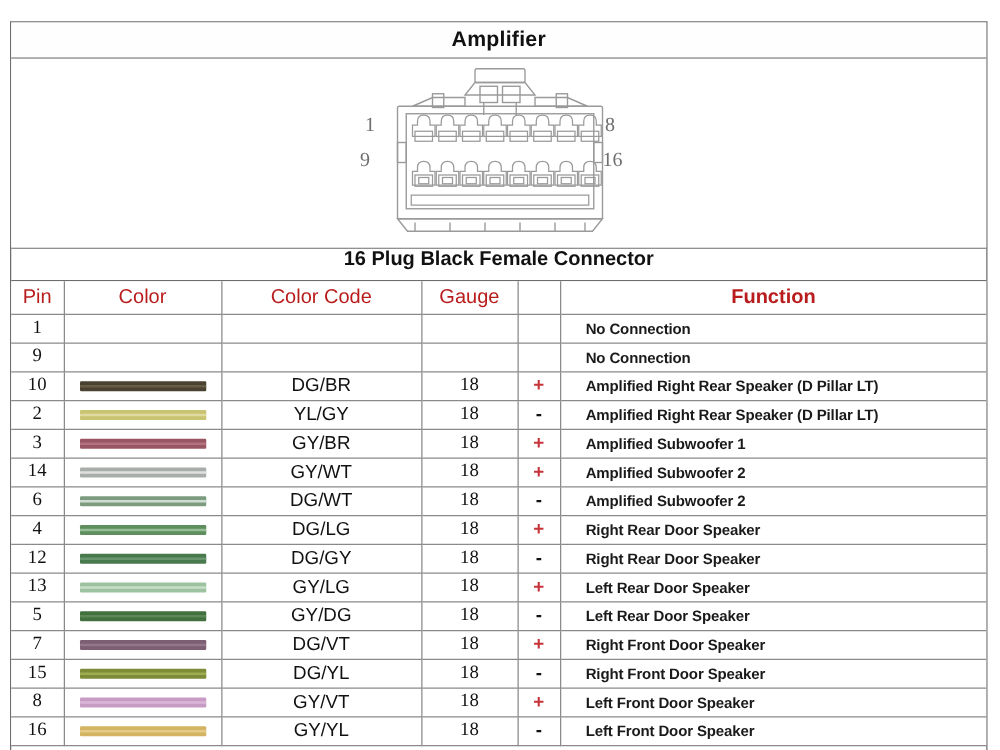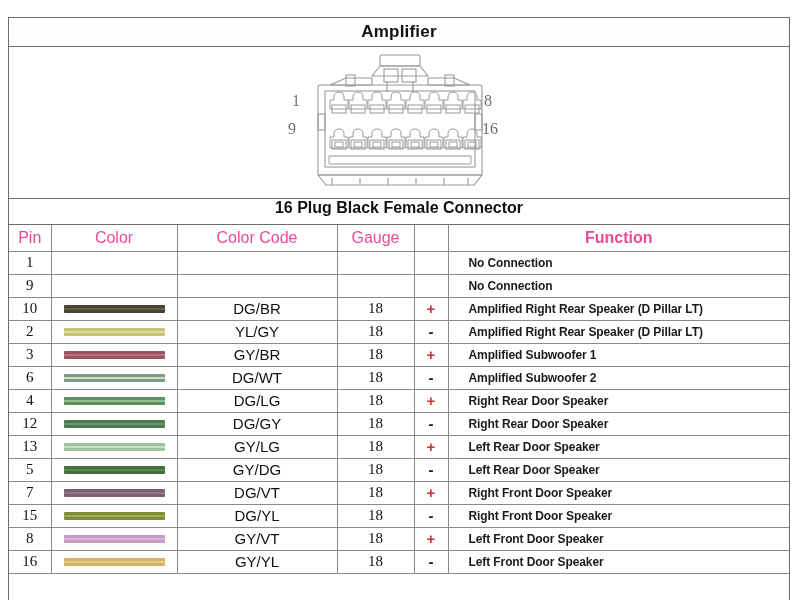--- a/index.html
+++ b/index.html
@@ -83,21 +83,21 @@
   table tr:first-child > *{border-top:none;}
 
   .c-pin{width:42px;}
   .c-color{width:126px;}
   .c-code{width:160px;}
   .c-gauge{width:77px;}
   .c-pol{width:34px;}
 
   thead th{
     height:26px;
-    font-size:16px;font-weight:normal;color:#ec4899;
+    font-size:16px;font-weight:normal;color:#b91c1c;
     vertical-align:middle;
     font-family:"Liberation Sans", sans-serif;
   }
   thead th.fn{font-weight:bold;font-size:16px;}
 
   tbody td{
     height:23px;
     vertical-align:middle;
   }
   td.pin{
@@ -277,20 +277,32 @@
             <div class="swatch" style="background: rgb(154, 85, 99);">
               <div class="tracer" style="background: rgb(184, 119, 133);"></div>
             </div>
           </td>
           <td class="code">GY/BR</td>
           <td class="gauge">18</td>
           <td class="pol plus">+</td>
           <td class="fn">Amplified Subwoofer 1</td>
         </tr>
         <tr>
+          <td class="pin">14</td>
+          <td class="swatchcell">
+            <div class="swatch" style="background: rgb(169, 173, 170);">
+              <div class="tracer" style="background: rgb(232, 234, 234);"></div>
+            </div>
+          </td>
+          <td class="code">GY/WT</td>
+          <td class="gauge">18</td>
+          <td class="pol plus">+</td>
+          <td class="fn">Amplified Subwoofer 2</td>
+        </tr>
+        <tr>
           <td class="pin">6</td>
           <td class="swatchcell">
             <div class="swatch" style="background: rgb(124, 156, 128);">
               <div class="tracer" style="background: rgb(223, 233, 224);"></div>
             </div>
           </td>
           <td class="code">DG/WT</td>
           <td class="gauge">18</td>
           <td class="pol minus">-</td>
           <td class="fn">Amplified Subwoofer 2</td>

